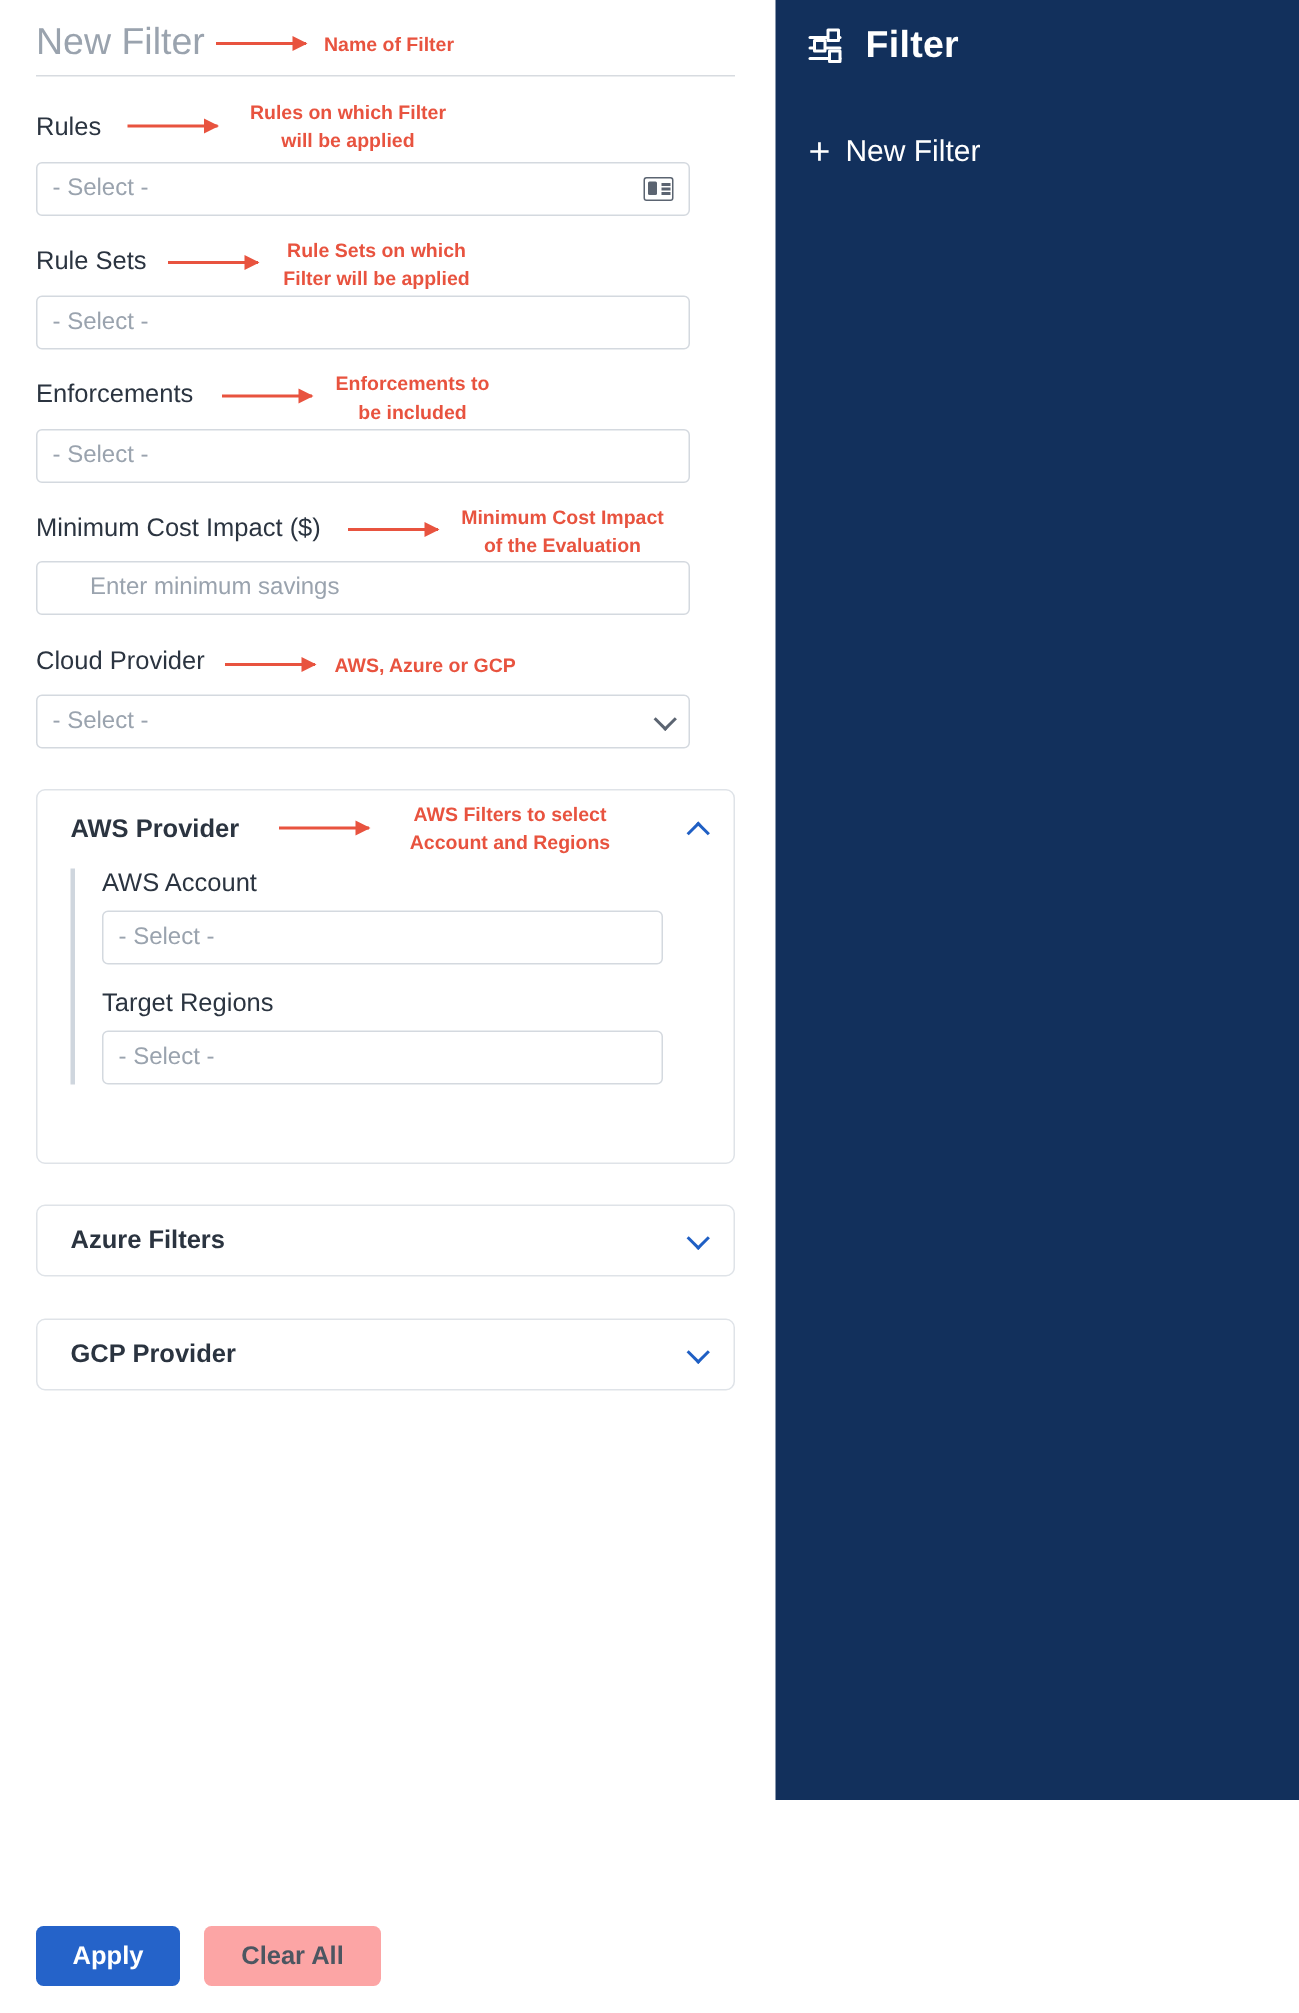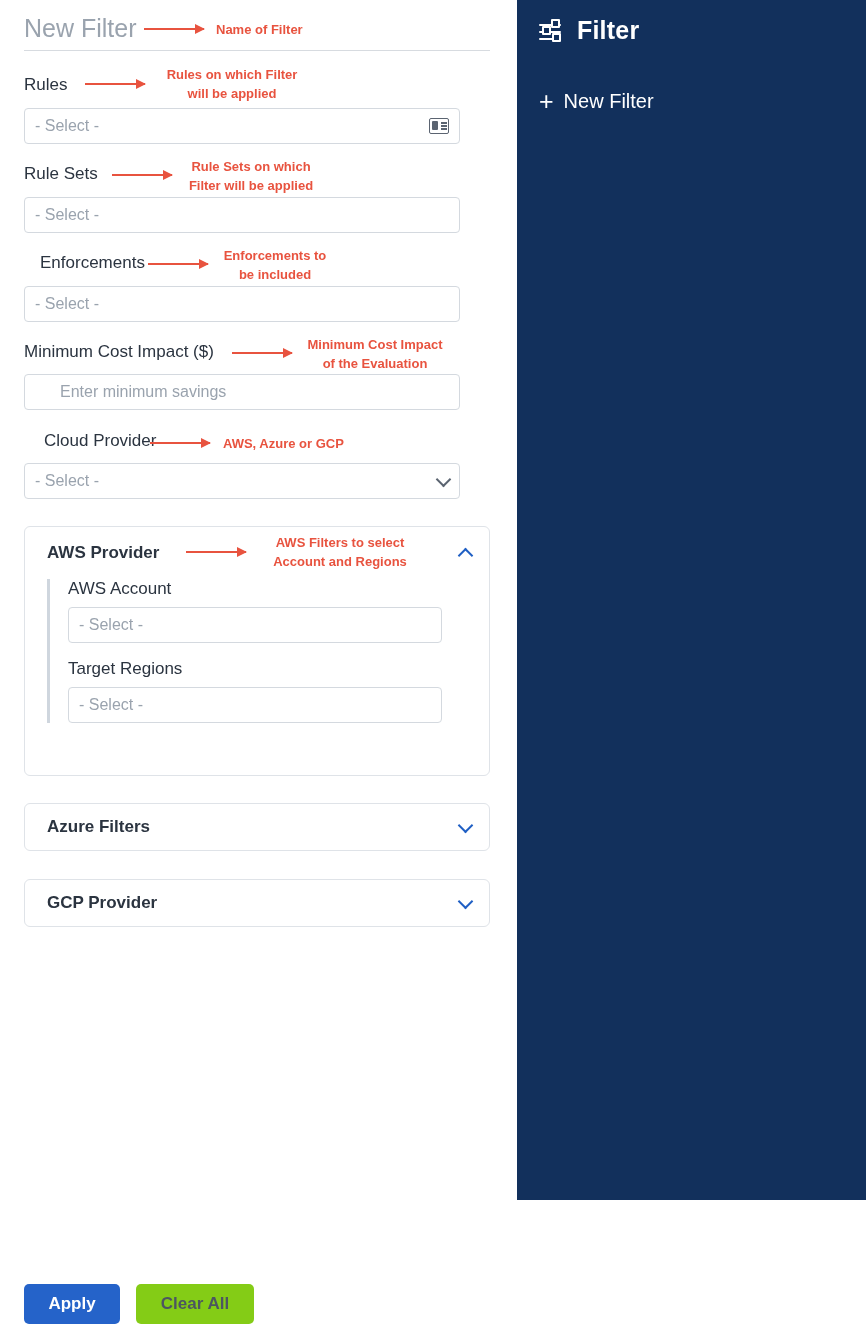--- a/index.html
+++ b/index.html
@@ -214,21 +214,21 @@
   }
   .btn-apply {
     left: 24px; top: 1284px;
     width: 96px;
     background: #2563c9;
     color: #ffffff;
   }
   .btn-clear {
     left: 136px; top: 1284px;
     width: 118px;
-    background: #84cc16;
+    background: #fca5a5;
     color: #4c5661;
   }
 
   
   .anno-text {
     position: absolute;
     color: #e8533f;
     font-size: 13px;
     font-weight: bold;
     line-height: 1.45;
@@ -263,31 +263,31 @@
     <div class="input-box" style="left:24px; top:108px; width:436px;">
       <span class="ph">- Select -</span>
       <span class="list-icon"></span>
     </div>
 
     <div class="field-label" style="left:24px; top:164px;">Rule Sets</div>
     <div class="input-box" style="left:24px; top:197px; width:436px;">
       <span class="ph">- Select -</span>
     </div>
 
-    <div class="field-label" style="left:40px; top:253px;text-align:right;">Enforcements</div>
+    <div class="field-label" style="left:24px; top:253px;text-align:right;">Enforcements</div>
     <div class="input-box" style="left:24px; top:286px; width:436px;">
       <span class="ph">- Select -</span>
     </div>
 
     <div class="field-label" style="left:24px; top:342px;">Minimum Cost Impact ($)</div>
     <div class="input-box" style="left:24px; top:374px; width:436px;padding-left:35px;">
       <span class="ph">Enter minimum savings</span>
     </div>
 
-    <div class="field-label" style="left:24px; top:431px;margin-left:20px;">Cloud Provider</div>
+    <div class="field-label" style="left:24px; top:431px;">Cloud Provider</div>
     <div class="input-box" style="left:24px; top:463px; width:436px;">
       <span class="ph">- Select -</span>
       <span class="chev"></span>
     </div>
 
     <div class="card" style="top:526px; height:250px;">
       <div class="card-head">
         <span class="card-title">AWS Provider</span>
         <span class="chev blue up"></span>
       </div>

